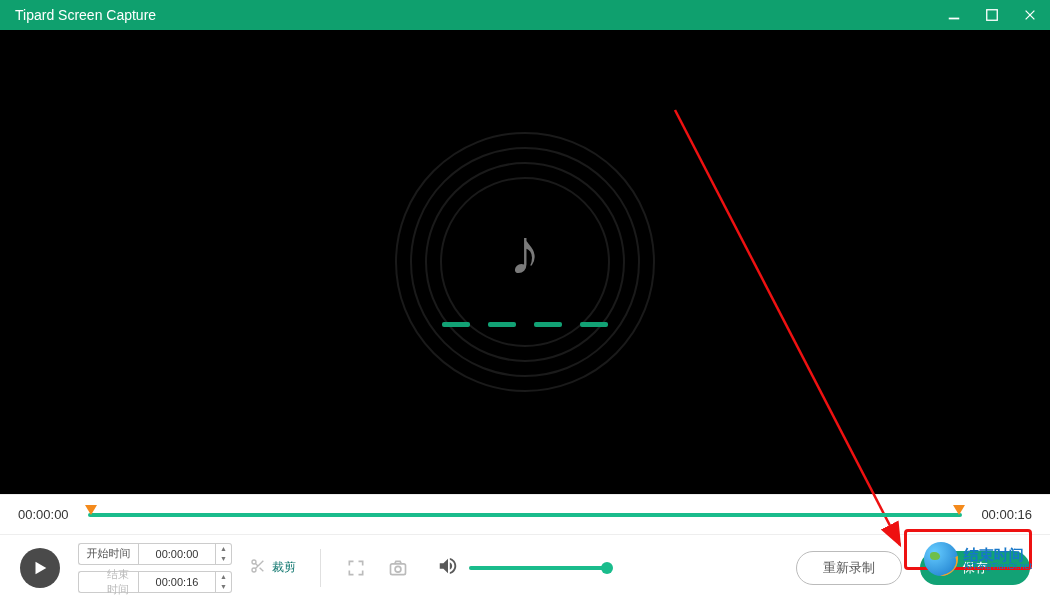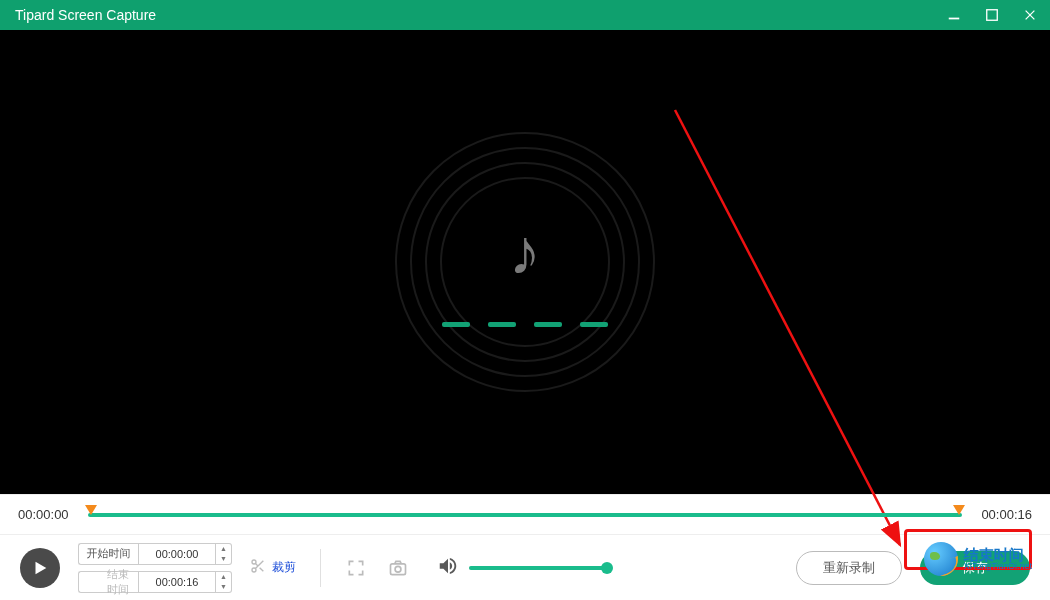--- a/index.html
+++ b/index.html
@@ -47,21 +47,21 @@
   .play-btn svg { width: 18px; height: 18px; fill: #fff; }
 
   .time-inputs { display: flex; flex-direction: column; gap: 6px; }
   .time-row { display: flex; align-items: center; }
   .time-row .lbl { width: 60px; height: 22px; border: 1px solid #ccc; border-right: none; display: flex; align-items: center; justify-content: center; font-size: 11px; color: #555; border-radius: 3px 0 0 3px; }
   .time-row .lbl.disabled { color: #bbb; padding-left: 28px; }
   .time-row .val { width: 78px; height: 22px; border: 1px solid #ccc; display: flex; align-items: center; justify-content: center; font-size: 11px; color: #333; border-radius: 0; }
   .time-row .spin { width: 16px; height: 22px; border: 1px solid #ccc; border-left: none; display: flex; flex-direction: column; border-radius: 0 3px 3px 0; }
   .time-row .spin span { flex: 1; font-size: 7px; color: #777; display: flex; align-items: center; justify-content: center; cursor: pointer; }
 
-  .trim-section { display: flex; align-items: center; gap: 6px; font-size: 12px; color: #1d4ed8; }
+  .trim-section { display: flex; align-items: center; gap: 6px; font-size: 12px; color: #0f766e; }
   .trim-section .scissor { color: #aaa; font-size: 14px; }
 
   .divider { width: 1px; height: 38px; background: #e0e0e0; margin: 0 6px; }
 
   .tool-icons { display: flex; align-items: center; gap: 20px; color: #bbb; }
   .tool-icons .ico { width: 22px; height: 22px; cursor: pointer; display: flex; align-items: center; justify-content: center; }
 
   .vol-section { display: flex; align-items: center; gap: 10px; margin-left: 10px; }
   .vol-slider { width: 140px; height: 4px; background: #ddd; border-radius: 2px; position: relative; }
   .vol-fill { height: 100%; background: #1abc8c; border-radius: 2px; width: 100%; }

